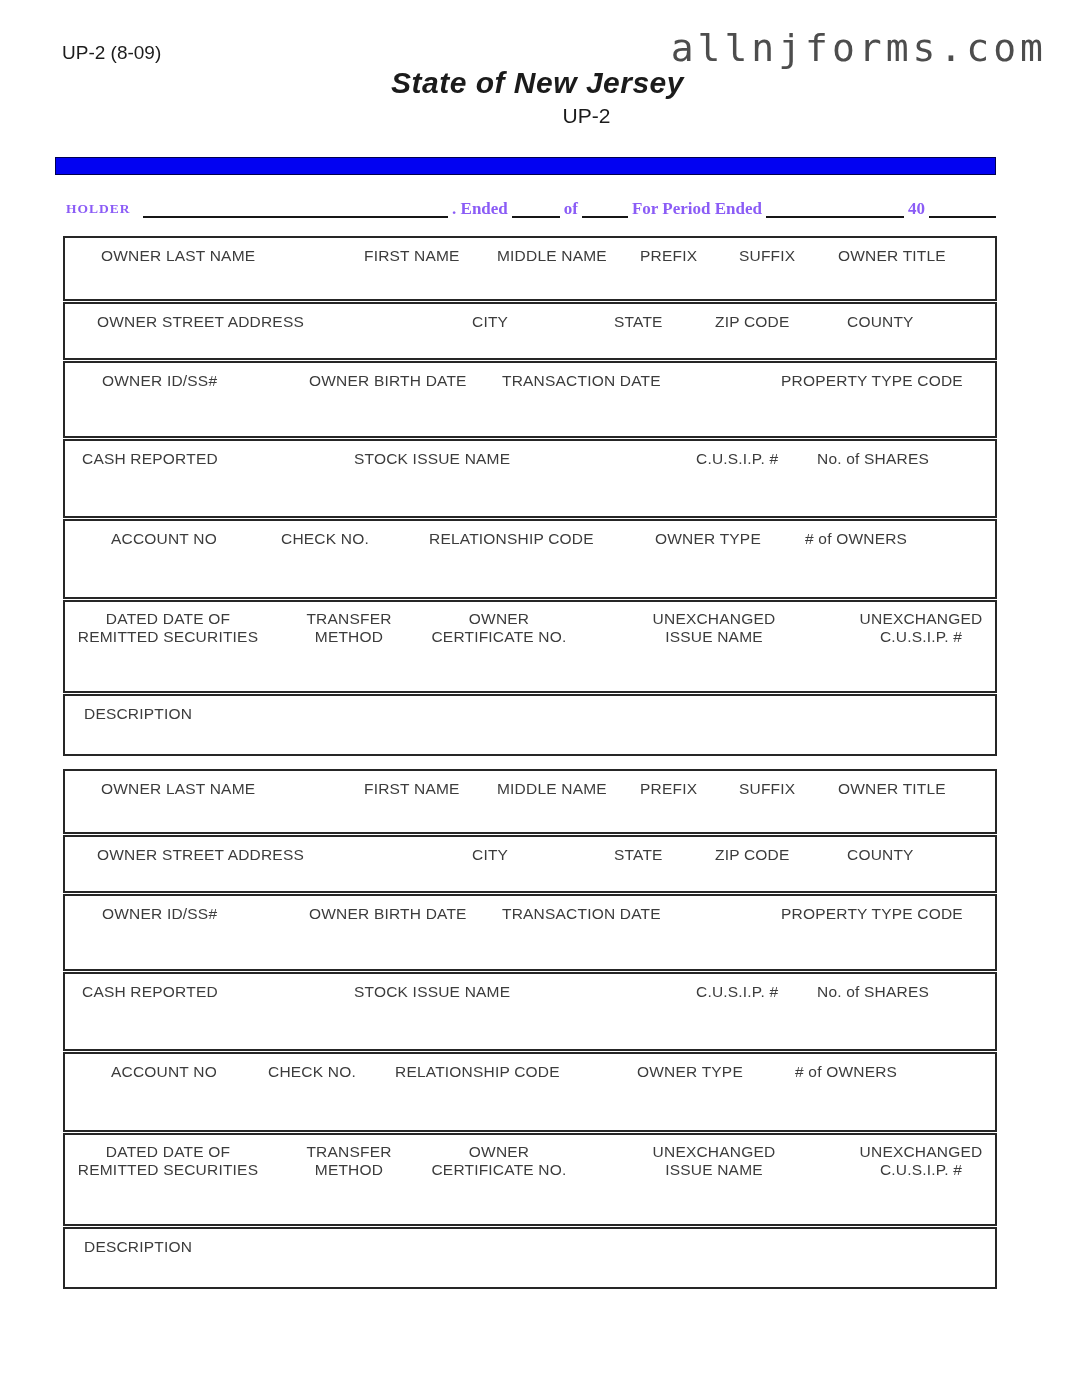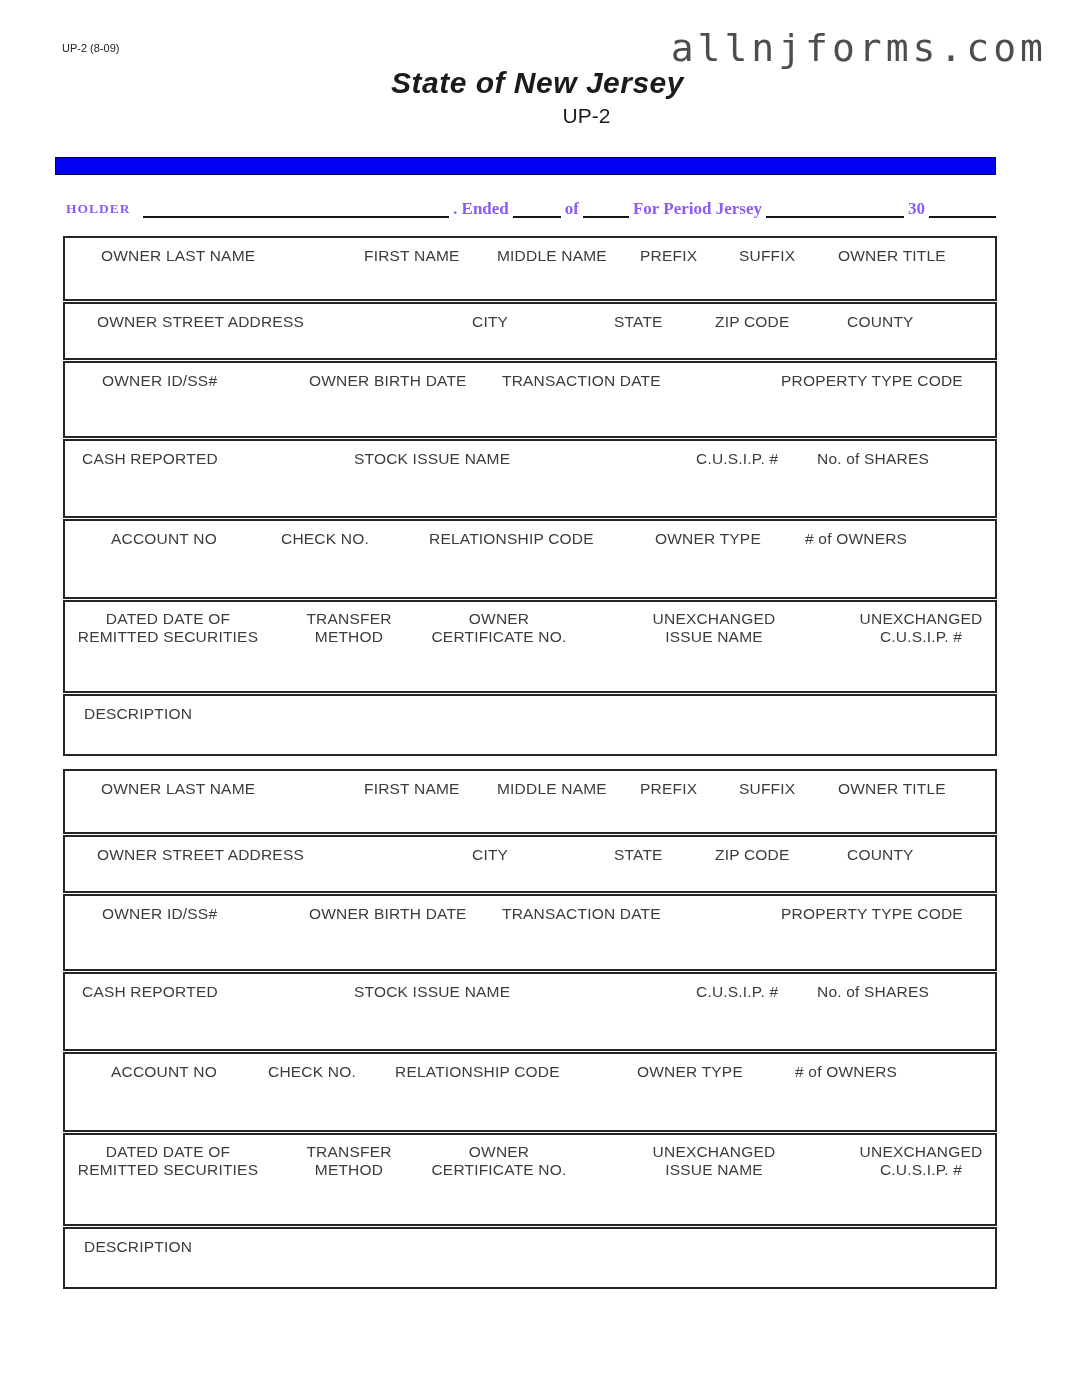--- a/index.html
+++ b/index.html
@@ -1,21 +1,21 @@
 <!DOCTYPE html>
 <html style="--bar-blue: #0202f2; --border: #262626; --label-gray: #3c3c3c; --watermark-gray: #4d4d4d;"><head>
 <meta charset="utf-8">
 <title>UP-2 Unclaimed Property Report</title>
 <style>
   html,body{margin:0;padding:0;background:#fff;}
   .page{
     position:relative;width:1075px;height:1391px;background:#ffffff;
     font-family:"Liberation Sans",sans-serif;overflow:hidden;
   }
-  .form-code{position:absolute;left:62px;top:42px;font-size:11px;color:#1c1c1c;}
+  .form-code{position:absolute;left:62px;top:42px;font-size:19px;color:#1c1c1c;}
   .watermark{
     position:absolute;right:28px;top:26px;
     font-family:"DejaVu Sans Mono",monospace;font-size:38px;
     color:var(--watermark-gray,#4d4d4d);letter-spacing:4px;white-space:nowrap;text-align:center;
   }
   .state-title{
     position:absolute;left:0;top:66px;width:100%;text-align:center;
     font-size:30px;font-weight:bold;font-style:italic;color:#1b1b1b;letter-spacing:.5px;
   }
   .form-number{
@@ -68,23 +68,23 @@
   <div class="form-number">UP-2</div>
   <div class="blue-bar"></div>
 
   <div class="holder-row">
     <span class="txt holder-label">HOLDER</span>
     <span class="blank grow"></span>
     <span class="txt">. Ended</span>
     <span class="blank w48"></span>
     <span class="txt">of</span>
     <span class="blank w46"></span>
-    <span class="txt">For Period Jersey</span>
+    <span class="txt">For Period Ended</span>
     <span class="blank w138"></span>
-    <span class="txt">30</span>
+    <span class="txt">40</span>
     <span class="blank w67"></span>
   </div>
 
   <section class="block block1">
     <div class="row r1">
       <span class="lbl" style="left:36px">OWNER LAST NAME</span>
       <span class="lbl" style="left:299px">FIRST NAME</span>
       <span class="lbl" style="left:432px">MIDDLE NAME</span>
       <span class="lbl" style="left:575px">PREFIX</span>
       <span class="lbl" style="left:674px">SUFFIX</span>

